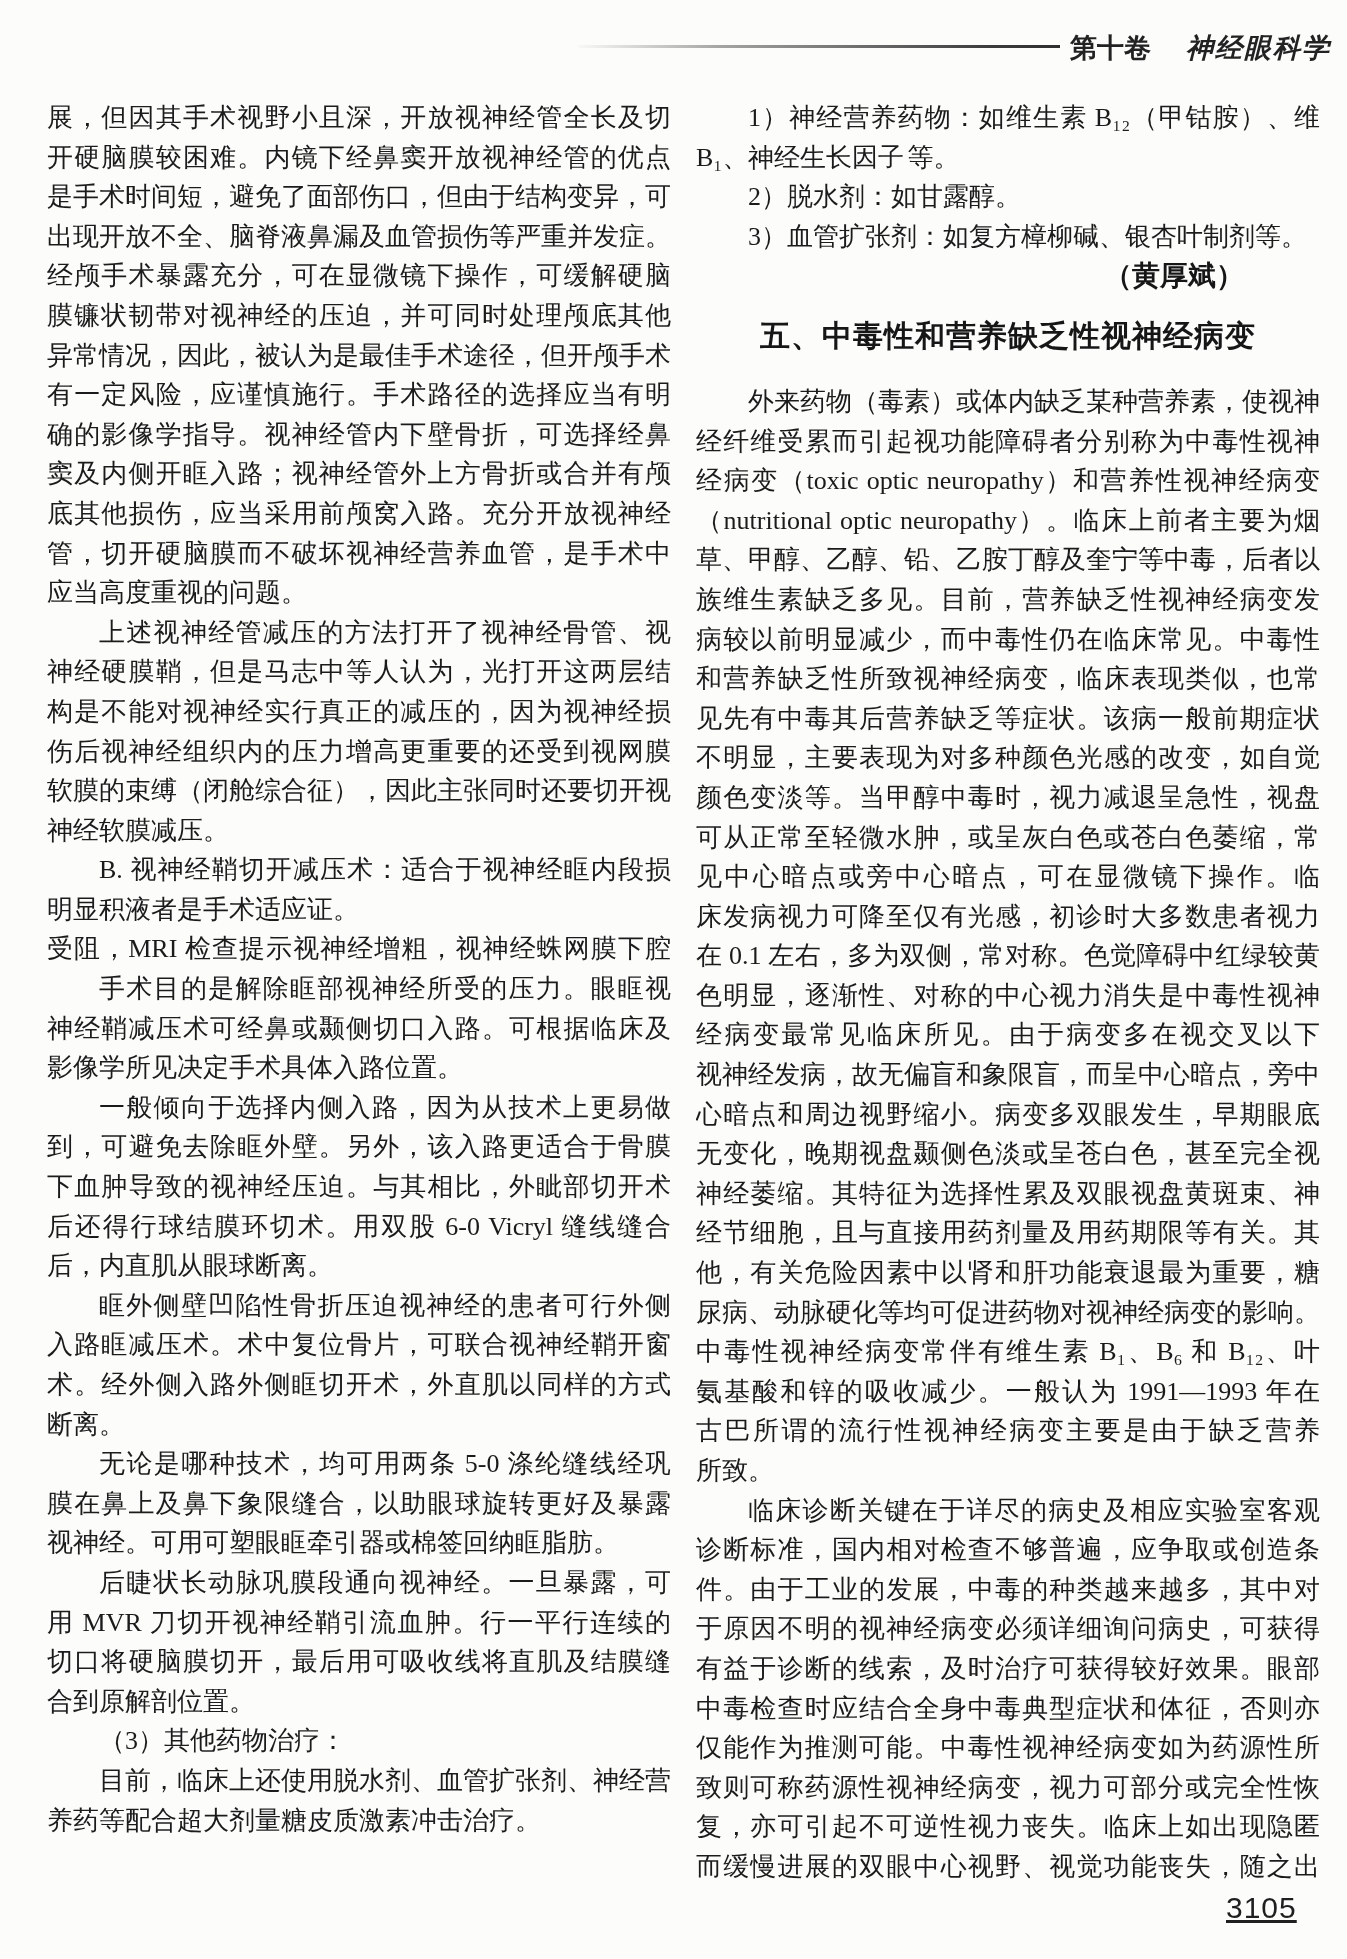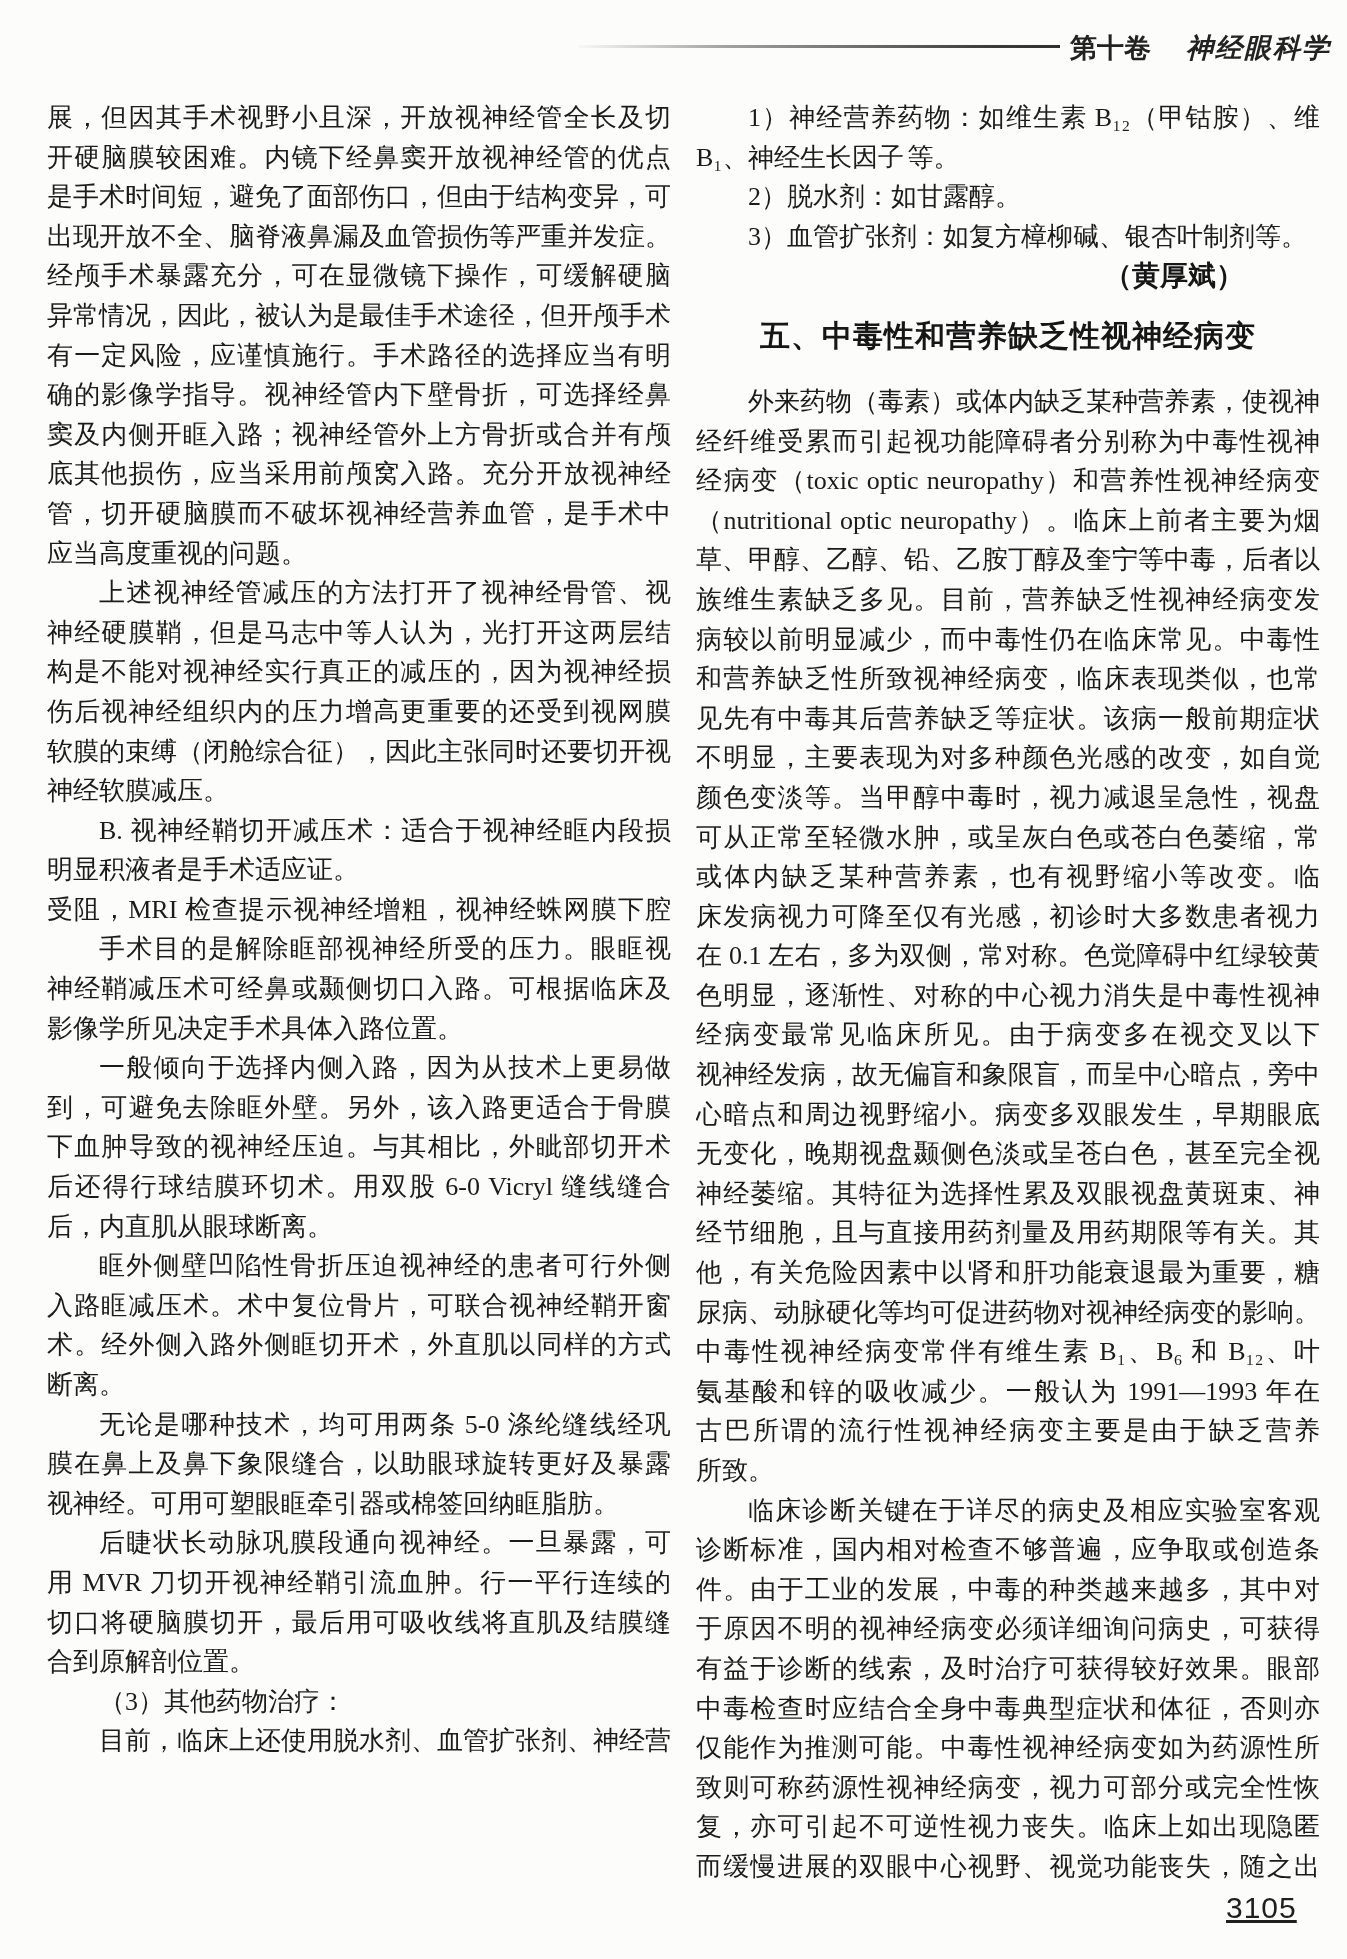--- a/index.html
+++ b/index.html
@@ -69,20 +69,21 @@
   <div class="header-rule"></div>
   <div class="header-vol">第十卷</div>
   <div class="header-title">神经眼科学</div>
 
   <div class="col col-left" id="col-left">
       <div class="tline">展，但因其手术视野小且深，开放视神经管全长及切</div>
       <div class="tline">开硬脑膜较困难。内镜下经鼻窦开放视神经管的优点</div>
       <div class="tline">是手术时间短，避免了面部伤口，但由于结构变异，可</div>
       <div class="tline">出现开放不全、脑脊液鼻漏及血管损伤等严重并发症。</div>
       <div class="tline">经颅手术暴露充分，可在显微镜下操作，可缓解硬脑</div>
+      <div class="tline">膜镰状韧带对视神经的压迫，并可同时处理颅底其他</div>
       <div class="tline">异常情况，因此，被认为是最佳手术途径，但开颅手术</div>
       <div class="tline">有一定风险，应谨慎施行。手术路径的选择应当有明</div>
       <div class="tline">确的影像学指导。视神经管内下壁骨折，可选择经鼻</div>
       <div class="tline">窦及内侧开眶入路；视神经管外上方骨折或合并有颅</div>
       <div class="tline">底其他损伤，应当采用前颅窝入路。充分开放视神经</div>
       <div class="tline">管，切开硬脑膜而不破坏视神经营养血管，是手术中</div>
       <div class="tline end">应当高度重视的问题。</div>
       <div class="tline indent">上述视神经管减压的方法打开了视神经骨管、视</div>
       <div class="tline">神经硬膜鞘，但是马志中等人认为，光打开这两层结</div>
       <div class="tline">构是不能对视神经实行真正的减压的，因为视神经损</div>
@@ -106,41 +107,42 @@
       <div class="tline end">断离。</div>
       <div class="tline indent">无论是哪种技术，均可用两条 5-0 涤纶缝线经巩</div>
       <div class="tline">膜在鼻上及鼻下象限缝合，以助眼球旋转更好及暴露</div>
       <div class="tline end">视神经。可用可塑眼眶牵引器或棉签回纳眶脂肪。</div>
       <div class="tline indent">后睫状长动脉巩膜段通向视神经。一旦暴露，可</div>
       <div class="tline">用 MVR 刀切开视神经鞘引流血肿。行一平行连续的</div>
       <div class="tline">切口将硬脑膜切开，最后用可吸收线将直肌及结膜缝</div>
       <div class="tline end">合到原解剖位置。</div>
       <div class="tline indent end">（3）其他药物治疗：</div>
       <div class="tline indent">目前，临床上还使用脱水剂、血管扩张剂、神经营</div>
+      <div class="tline end">养药等配合超大剂量糖皮质激素冲击治疗。</div>
     </div>
   <div class="col col-right" id="col-right">
       <div class="tline indent">1）神经营养药物：如维生素 B₁₂（甲钴胺）、维生素</div>
       <div class="tline end"><span>B₁、</span><span class="red-underline" style="border-bottom-color: rgb(200, 55, 45);">神经生长因子</span><span>等。</span></div>
       <div class="tline indent end">2）脱水剂：如甘露醇。</div>
       <div class="tline indent end">3）血管扩张剂：如复方樟柳碱、银杏叶制剂等。</div>
       <div class="signature">（黄厚斌）</div>
       <div class="sec-heading">五、中毒性和营养缺乏性视神经病变</div>
       <div class="tline indent">外来药物（毒素）或体内缺乏某种营养素，使视神</div>
       <div class="tline">经纤维受累而引起视功能障碍者分别称为中毒性视神</div>
       <div class="tline">经病变（toxic optic neuropathy）和营养性视神经病变</div>
       <div class="tline">（nutritional optic neuropathy）。临床上前者主要为烟</div>
       <div class="tline">草、甲醇、乙醇、铅、乙胺丁醇及奎宁等中毒，后者以 B</div>
       <div class="tline">族维生素缺乏多见。目前，营养缺乏性视神经病变发</div>
       <div class="tline">病较以前明显减少，而中毒性仍在临床常见。中毒性</div>
       <div class="tline">和营养缺乏性所致视神经病变，临床表现类似，也常</div>
       <div class="tline">见先有中毒其后营养缺乏等症状。该病一般前期症状</div>
       <div class="tline">不明显，主要表现为对多种颜色光感的改变，如自觉</div>
       <div class="tline">颜色变淡等。当甲醇中毒时，视力减退呈急性，视盘</div>
       <div class="tline">可从正常至轻微水肿，或呈灰白色或苍白色萎缩，常</div>
-      <div class="tline">或体内缺乏某种营养素，也有视野缩小等改变。临</div>
+      <div class="tline">见中心暗点或旁中心暗点，可在显微镜下操作。临</div>
       <div class="tline">床发病视力可降至仅有光感，初诊时大多数患者视力</div>
       <div class="tline">在 0.1 左右，多为双侧，常对称。色觉障碍中红绿较黄</div>
       <div class="tline">色明显，逐渐性、对称的中心视力消失是中毒性视神</div>
       <div class="tline">经病变最常见临床所见。由于病变多在视交叉以下</div>
       <div class="tline">视神经发病，故无偏盲和象限盲，而呈中心暗点，旁中</div>
       <div class="tline">心暗点和周边视野缩小。病变多双眼发生，早期眼底</div>
       <div class="tline">无变化，晚期视盘颞侧色淡或呈苍白色，甚至完全视</div>
       <div class="tline">神经萎缩。其特征为选择性累及双眼视盘黄斑束、神</div>
       <div class="tline">经节细胞，且与直接用药剂量及用药期限等有关。其</div>
       <div class="tline">他，有关危险因素中以肾和肝功能衰退最为重要，糖</div>

